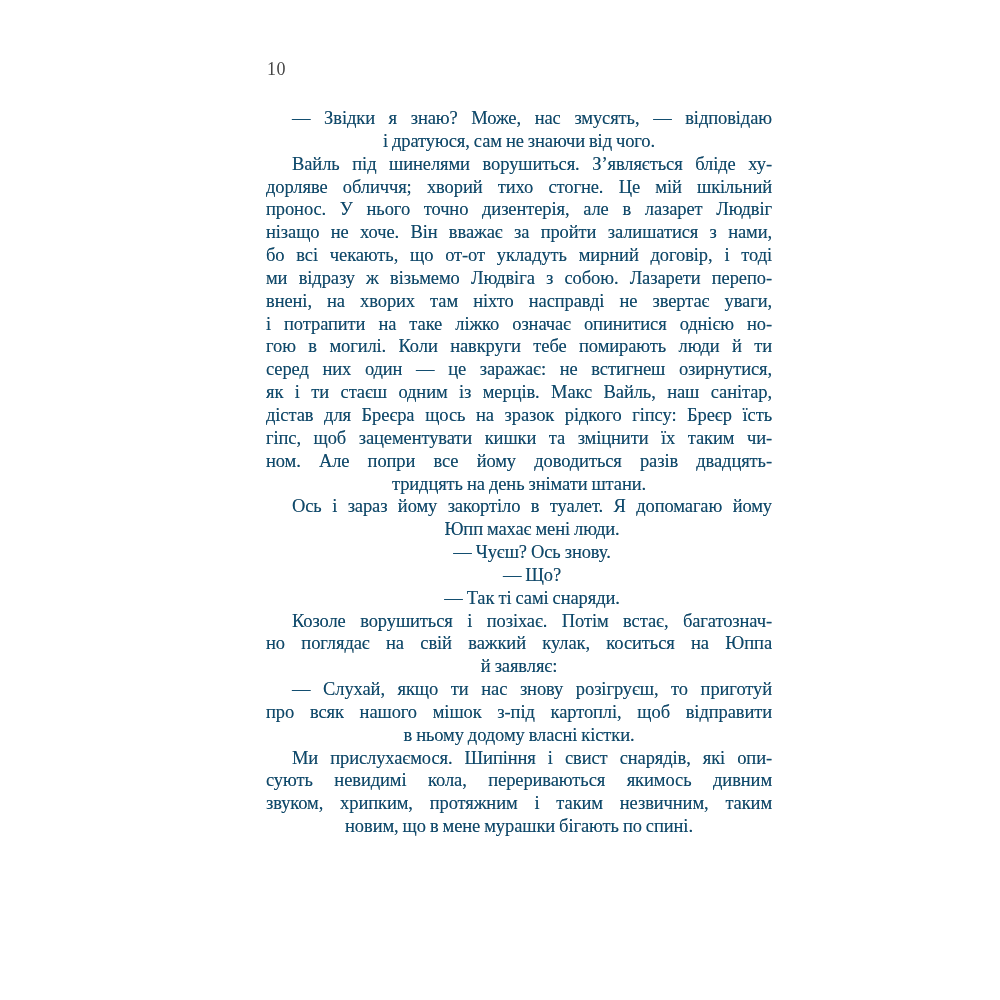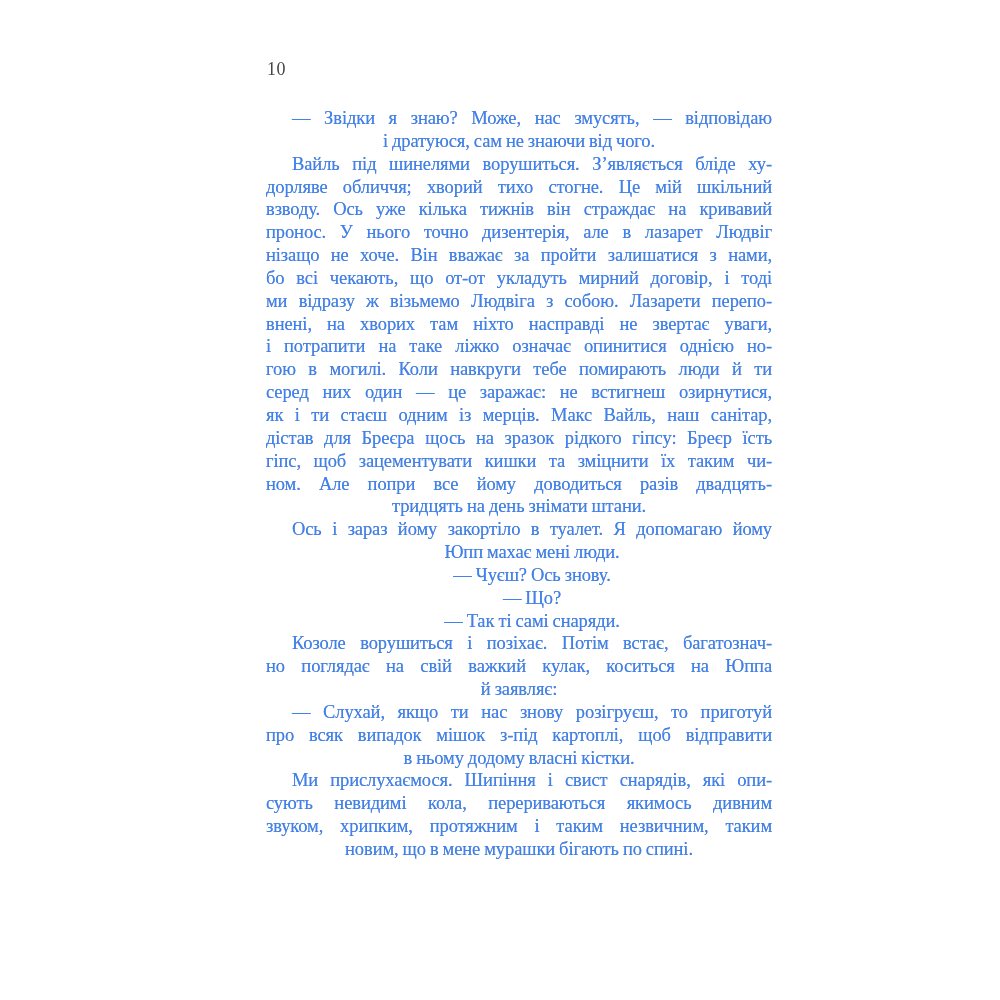--- a/index.html
+++ b/index.html
@@ -27,21 +27,21 @@
     font-size: 18px;
     line-height: 20px;
     color: #454545;
     letter-spacing: 0.5px;
   }
   .text-block {
     position: absolute;
     left: 266px;
     top: 107px;
     width: 506px;
-    color: #3b82f6;
+    color: #0c4a6e;
     font-size: 18.5px;
     letter-spacing: -0.1px;
     word-spacing: -0.5px;
     text-shadow: 0 0 0.5px rgba(70,70,70,0.55);
   }
   .line {
     height: 22.85px;
     line-height: 22.85px;
     white-space: nowrap;
     overflow: visible;
@@ -61,21 +61,20 @@
 </head>
 <body>
 
 <div class="book-page">
   <div class="page-number">10</div>
   <div class="text-block">
       <div class="line first just">— Звідки я знаю? Може, нас змусять, — відповідаю</div>
       <div class="line last">і дратуюся, сам не знаючи від чого.</div>
       <div class="line first just">Вайль під шинелями ворушиться. З’являється бліде ху-</div>
       <div class="line just">дорляве обличчя; хворий тихо стогне. Це мій шкільний</div>
-      <div class="line just">взводу. Ось уже кілька тижнів він страждає на кривавий</div>
       <div class="line just">пронос. У нього точно дизентерія, але в лазарет Людвіг</div>
       <div class="line just">нізащо не хоче. Він вважає за пройти залишатися з нами,</div>
       <div class="line just">бо всі чекають, що от-от укладуть мирний договір, і тоді</div>
       <div class="line just">ми відразу ж візьмемо Людвіга з собою. Лазарети перепо-</div>
       <div class="line just">внені, на хворих там ніхто насправді не звертає уваги,</div>
       <div class="line just">і потрапити на таке ліжко означає опинитися однією но-</div>
       <div class="line just">гою в могилі. Коли навкруги тебе помирають люди й ти</div>
       <div class="line just">серед них один — це заражає: не встигнеш озирнутися,</div>
       <div class="line just">як і ти стаєш одним із мерців. Макс Вайль, наш санітар,</div>
       <div class="line just">дістав для Бреєра щось на зразок рідкого гіпсу: Бреєр їсть</div>
@@ -84,20 +83,20 @@
       <div class="line last">тридцять на день знімати штани.</div>
       <div class="line first just">Ось і зараз йому закортіло в туалет. Я допомагаю йому</div>
       <div class="line first last">Юпп махає мені люди.</div>
       <div class="line first last">— Чуєш? Ось знову.</div>
       <div class="line first last">— Що?</div>
       <div class="line first last">— Так ті самі снаряди.</div>
       <div class="line first just">Козоле ворушиться і позіхає. Потім встає, багатознач-</div>
       <div class="line just">но поглядає на свій важкий кулак, коситься на Юппа</div>
       <div class="line last">й заявляє:</div>
       <div class="line first just">— Слухай, якщо ти нас знову розігруєш, то приготуй</div>
-      <div class="line just">про всяк випадок мішок з-під картоплі, щоб відправити</div>
+      <div class="line just">про всяк нашого мішок з-під картоплі, щоб відправити</div>
       <div class="line last">в ньому додому власні кістки.</div>
       <div class="line first just">Ми прислухаємося. Шипіння і свист снарядів, які опи-</div>
       <div class="line just">сують невидимі кола, перериваються якимось дивним</div>
       <div class="line just">звуком, хрипким, протяжним і таким незвичним, таким</div>
       <div class="line last">новим, що в мене мурашки бігають по спині.</div>
     </div>
 </div>
 
 </body></html>

